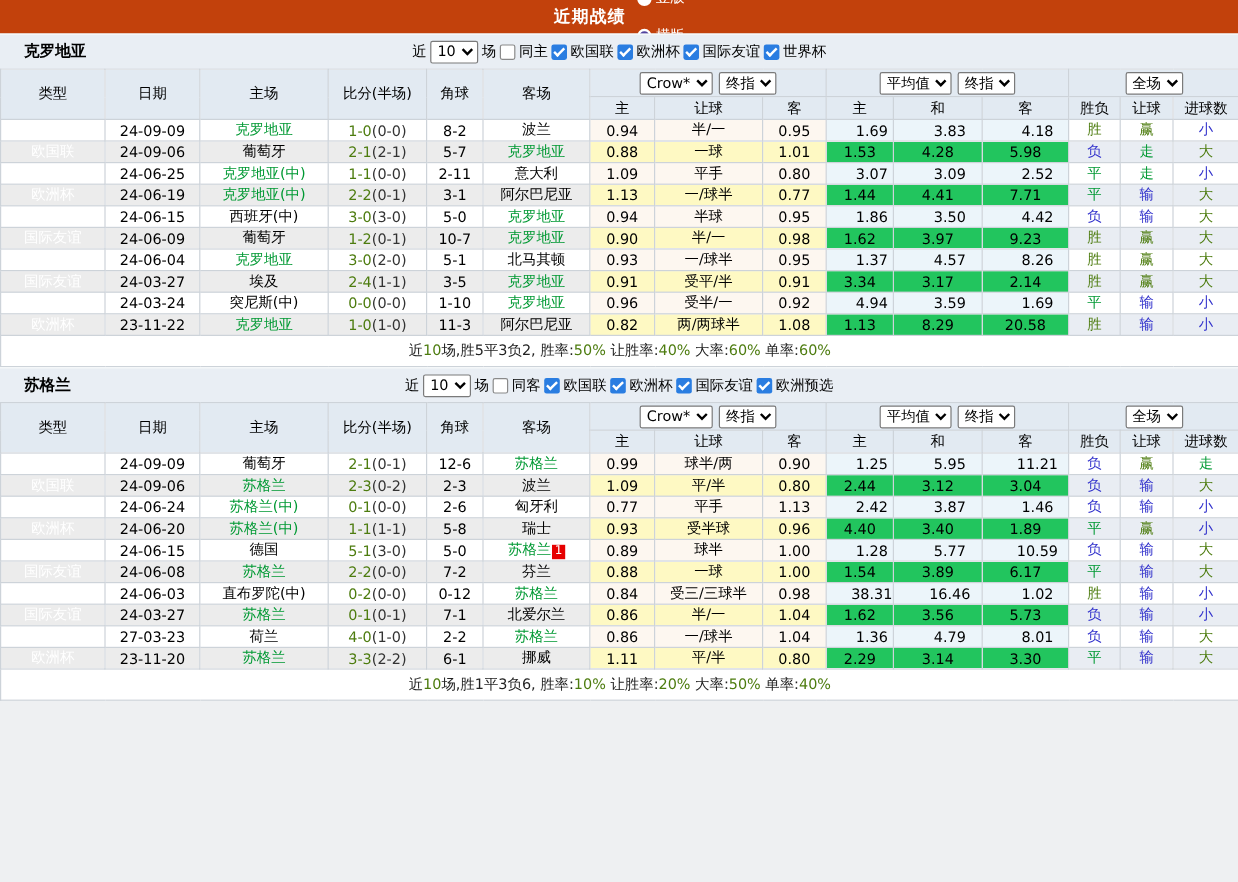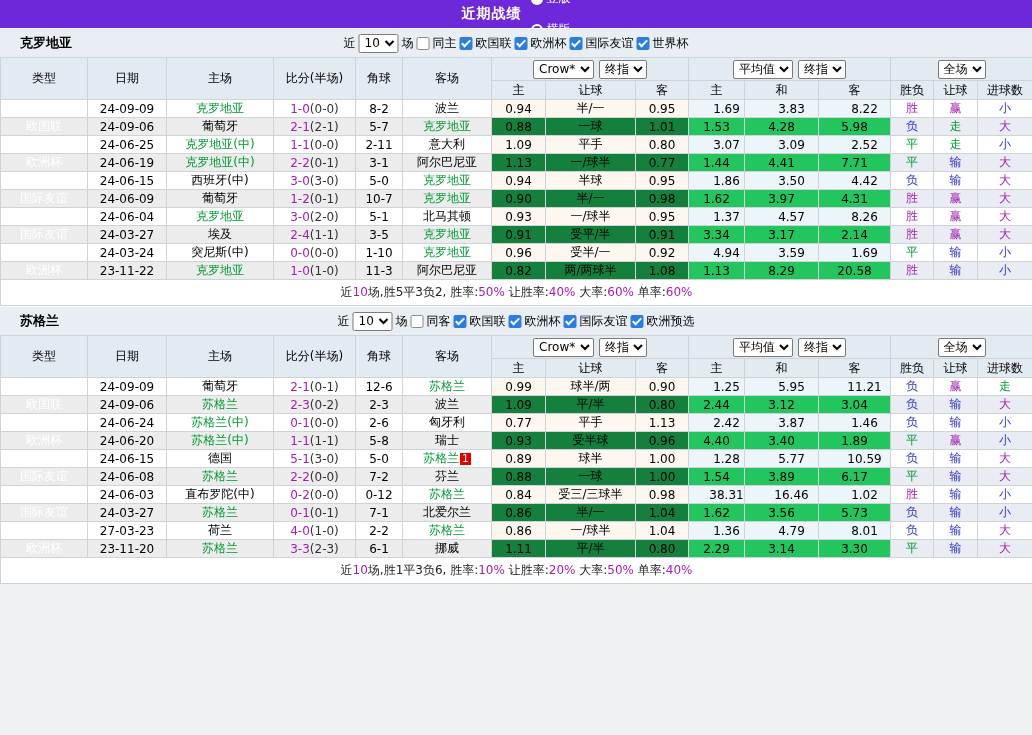--- a/index.html
+++ b/index.html
@@ -1,17 +1,17 @@
 <!DOCTYPE html>
 <html><head>
 <meta charset="utf-8">
 <style>
   html,body{margin:0;padding:0;}
   body{width:1032px;height:735px;background:#eef0f2;font-family:"DejaVu Sans","Liberation Sans",sans-serif;font-size:12px;color:#000;}
-  .titlebar{height:28px;background:#6d28d9;display:flex;align-items:center;justify-content:center;gap:9px;color:#fff;}
+  .titlebar{height:28px;background:#c2410c;display:flex;align-items:center;justify-content:center;gap:9px;color:#fff;}
   .titlebar .title{font-weight:bold;font-size:14px;letter-spacing:1px;}
   .radio-group{display:flex;align-items:center;gap:14px;flex-direction:column;}
   .radio-item{display:flex;align-items:center;gap:4px;cursor:pointer;}
   .radio{width:12px;height:12px;border-radius:50%;background:#fff;display:inline-block;box-sizing:border-box;}
   .radio.unsel{background:#52439e;border:2.5px solid #fff;}
   .section-bar{height:28px;background:#e9eef4;position:relative;display:flex;align-items:center;border-top:1px solid #f7f9fb;}
   .team-name{font-weight:bold;margin-left:20px;font-size:13px;}
   .filters{position:absolute;left:50%;transform:translateX(-50%);display:flex;align-items:center;gap:3px;white-space:nowrap;}
   select{font-size:12px;height:19px;border:1px solid #7a7a7a;border-radius:2px;background:#fff;padding:0 1px;font-family:inherit;}
   .cb{width:13px;height:13px;display:inline-block;vertical-align:-2px;border-radius:2px;box-sizing:border-box;position:relative;cursor:pointer;}
@@ -20,29 +20,29 @@
   .cb.off{background:#fff;border:1px solid #8a8a8a;}
   table{border-collapse:collapse;width:1032px;table-layout:fixed;background:#fff;}
   td,th{border:1px solid #cdd3d9;text-align:center;padding:0;overflow:hidden;white-space:nowrap;font-weight:normal;}
   thead th{background:#e2eaf2;}
   thead tr.h1{height:23px;}
   thead tr.h2{height:19px;}
   tbody tr.mrow{height:18px;}
   tr.odd td{background:#fff;}
   tr.even td{background:#ececec;}
   tr.odd td.c-crow{background:#fdf7f0;}
-  tr.even td.c-crow{background:#15803d;}
+  tr.even td.c-crow{background:#fef9c3;}
   tr.odd td.c-avg{background:#ecf5fa;padding-left:20px;}
   tr.even td.c-avg{background:#22c55e;}
   tr.even td.c-res{background:#e9edf3;}
   td.lg{color:#fff;}
   td.lg-orange{background:#f0a11e;}
   td.lg-maroon{background:#6e1014;}
   td.lg-blue{background:#5377bd;}
-  .t-red{color:#a21caf;text-align:right;}
+  .t-red{color:#4d7c0f;text-align:right;}
   .t-blue{color:#3333cc;}
   .t-green{color:#009933;}
   .team-g{color:#009933;}
   .half{color:#333;text-align:center;}
   .card{background:#e60000;color:#fff;font-size:10px;padding:0 2px;margin-left:1px;display:inline-block;line-height:12px;}
   tr.sumrow td{height:25px;background:#fff;color:#222;}
   .sel-wrap{display:inline-flex;gap:5px;align-items:center;}
 </style>
 </head>
 <body>
@@ -136,21 +136,21 @@
           <td>24-09-09</td>
           <td><span class="team-g">克罗地亚</span></td>
           <td><span class="t-red">1-0</span><span class="half">(0-0)</span></td>
           <td>8-2</td>
           <td><span>波兰</span></td>
           <td class="c-crow">0.94</td>
           <td class="c-crow">半/一</td>
           <td class="c-crow">0.95</td>
           <td class="c-avg">1.69</td>
           <td class="c-avg">3.83</td>
-          <td class="c-avg">8.22</td>
+          <td class="c-avg">4.18</td>
           <td class="c-res"><span class="t-red">胜</span></td>
           <td class="c-res"><span class="t-red">赢</span></td>
           <td class="c-res"><span class="t-blue">小</span></td>
         </tr>
         <tr class="mrow even">
           <td class="lg lg-orange">欧国联</td>
           <td>24-09-06</td>
           <td><span>葡萄牙</span></td>
           <td><span class="t-red">2-1</span><span class="half">(2-1)</span></td>
           <td>5-7</td>
@@ -221,21 +221,21 @@
           <td>24-06-09</td>
           <td><span>葡萄牙</span></td>
           <td><span class="t-red">1-2</span><span class="half">(0-1)</span></td>
           <td>10-7</td>
           <td><span class="team-g">克罗地亚</span></td>
           <td class="c-crow">0.90</td>
           <td class="c-crow">半/一</td>
           <td class="c-crow">0.98</td>
           <td class="c-avg">1.62</td>
           <td class="c-avg">3.97</td>
-          <td class="c-avg">4.31</td>
+          <td class="c-avg">9.23</td>
           <td class="c-res"><span class="t-red">胜</span></td>
           <td class="c-res"><span class="t-red">赢</span></td>
           <td class="c-res"><span class="t-red">大</span></td>
         </tr>
         <tr class="mrow odd">
           <td class="lg lg-blue">国际友谊</td>
           <td>24-06-04</td>
           <td><span class="team-g">克罗地亚</span></td>
           <td><span class="t-red">3-0</span><span class="half">(2-0)</span></td>
           <td>5-1</td>
@@ -525,21 +525,21 @@
           <td class="c-avg">4.79</td>
           <td class="c-avg">8.01</td>
           <td class="c-res"><span class="t-blue">负</span></td>
           <td class="c-res"><span class="t-blue">输</span></td>
           <td class="c-res"><span class="t-red">大</span></td>
         </tr>
         <tr class="mrow even">
           <td class="lg lg-maroon">欧洲杯</td>
           <td>23-11-20</td>
           <td><span class="team-g">苏格兰</span></td>
-          <td><span class="t-red">3-3</span><span class="half">(2-3)</span></td>
+          <td><span class="t-red">3-3</span><span class="half">(2-2)</span></td>
           <td>6-1</td>
           <td><span>挪威</span></td>
           <td class="c-crow">1.11</td>
           <td class="c-crow">平/半</td>
           <td class="c-crow">0.80</td>
           <td class="c-avg">2.29</td>
           <td class="c-avg">3.14</td>
           <td class="c-avg">3.30</td>
           <td class="c-res"><span class="t-green">平</span></td>
           <td class="c-res"><span class="t-blue">输</span></td>

